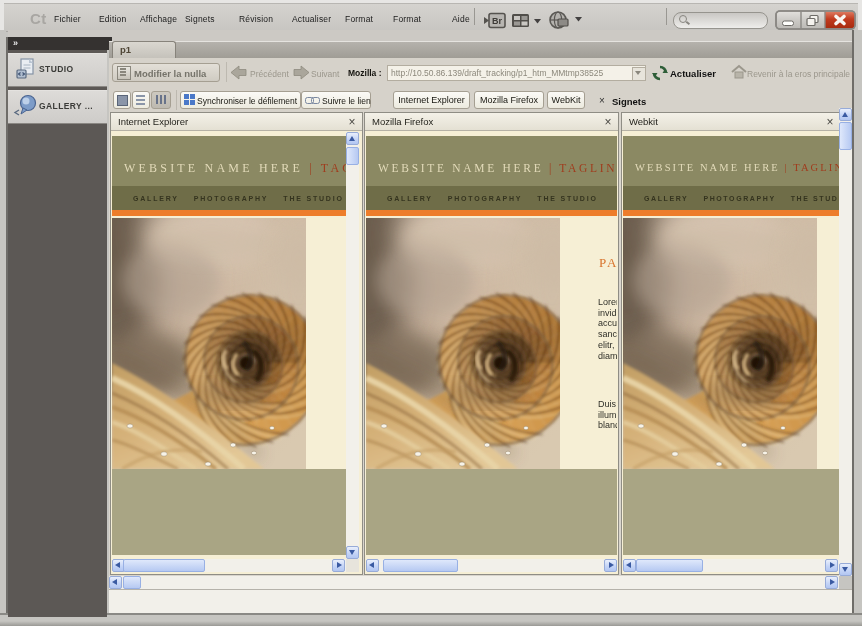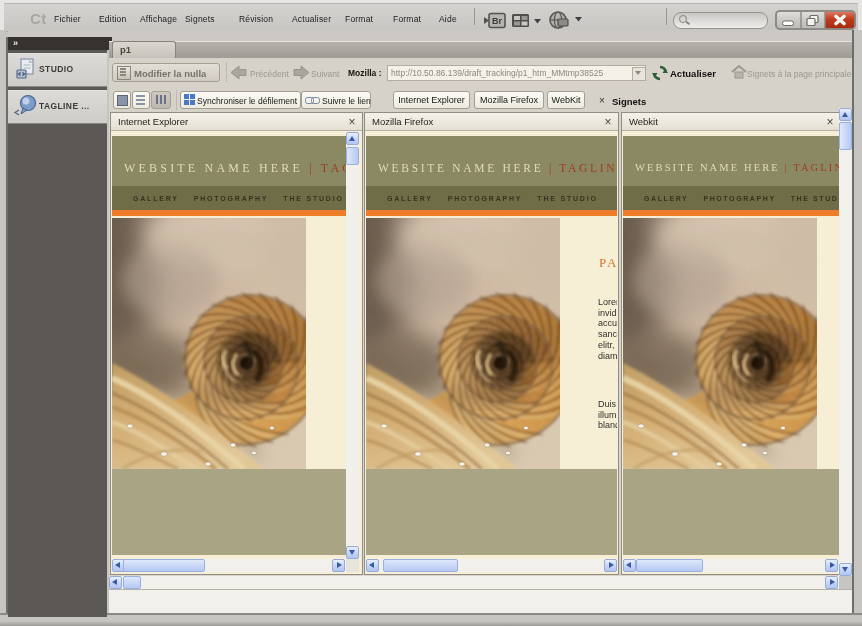--- a/index.html
+++ b/index.html
@@ -89,21 +89,21 @@
 <div class="abs" id="rtframe"></div>
 <div class="abs" id="ctlogo">Ct</div>
 <div class="mitem" style="left:54px;">Fichier</div>
 <div class="mitem" style="left:99px;">Edition</div>
 <div class="mitem" style="left:140px;">Affichage</div>
 <div class="mitem" style="left:185px;">Signets</div>
 <div class="mitem" style="left:239px;">Révision</div>
 <div class="mitem" style="left:292px;">Actualiser</div>
 <div class="mitem" style="left:345px;">Format</div>
 <div class="mitem" style="left:393px;">Format</div>
-<div class="mitem" style="left:439px;">Aide</div>
+<div class="mitem" style="left:452px;">Aide</div>
 <div class="msep" style="left:474px;top:8px;height:17px;"></div>
 <div class="msep" style="left:666px;top:8px;height:17px;"></div>
 
 <svg class="abs" style="left:483px;top:12px;" width="24" height="17" viewBox="0 0 24 17">
  <path d="M1,5 L6,8.5 L1,12 Z" fill="#55534f"></path>
  <rect x="6" y="1.5" width="16" height="14" rx="2" fill="#b7b5b1" stroke="#55534f" stroke-width="1.6"></rect>
  <text x="9" y="12" font-size="9" font-weight="bold" fill="#3d3b37" font-family="Liberation Sans">Br</text>
 </svg>
 <svg class="abs" style="left:512px;top:12px;" width="30" height="17" viewBox="0 0 30 17">
  <rect x="0" y="2" width="17" height="13" rx="1.5" fill="#504e4a"></rect>
@@ -155,21 +155,21 @@
 <div class="abs" id="frameR"></div>
 <div class="abs" id="frameRd"></div>
 <div class="abs" id="frameB1"></div>
 <div class="abs" id="frameB2"></div>
 
 <div class="abs" id="sidebar"></div>
 <div class="abs" id="sbchev">»</div>
 <div class="sbtn2" style="top:53px;height:32px;"></div>
 <div class="sbtxt" style="left:39px;top:64px;">STUDIO</div>
 <div class="sbtn2" style="top:90px;height:32px;"></div>
-<div class="sbtxt" style="left:39px;top:101px;">TAGLINE ...</div>
+<div class="sbtxt" style="left:39px;top:101px;">GALLERY ...</div>
 
 <svg class="abs" style="left:14px;top:57px;" width="24" height="24" viewBox="0 0 24 24">
  <rect x="7" y="2" width="12" height="15" fill="#e9edf2" stroke="#8593a6" stroke-width="1.2"></rect>
  <path d="M15,2 L19,6 L15,6 Z" fill="#b9c4d2"></path>
  <line x1="9.5" y1="8" x2="16.5" y2="8" stroke="#a8b4c2" stroke-width="1"></line>
  <line x1="9.5" y1="11" x2="16.5" y2="11" stroke="#a8b4c2" stroke-width="1"></line>
  <rect x="3" y="13" width="9" height="8" rx="1" fill="#aebdd0" stroke="#5a6a80" stroke-width="1.2" fill-opacity="0.9"></rect>
  <path d="M6.5,15.5 L4.5,17 L6.5,18.5 M8.5,15.5 L10.5,17 L8.5,18.5" stroke="#3c5070" stroke-width="1.1" fill="none"></path>
 </svg>
 <svg class="abs" style="left:13px;top:94px;" width="26" height="24" viewBox="0 0 26 24">
@@ -207,21 +207,21 @@
  <path d="M8,2 A6,6 0 0 1 14,8" fill="none" stroke="#2e5e38" stroke-width="2.6"></path>
  <path d="M8,14 A6,6 0 0 1 2,8" fill="none" stroke="#2e5e38" stroke-width="2.6"></path>
  <path d="M13,4 L16,8 L10.5,8 Z" fill="#2e5e38"></path>
  <path d="M3,12 L0,8 L5.5,8 Z" fill="#2e5e38"></path>
 </svg>
 <div class="abs" style="left:670px;top:68px;font-size:9.5px;font-weight:bold;color:#111;">Actualiser</div>
 <svg class="abs" style="left:731px;top:64px;" width="16" height="16" viewBox="0 0 16 16">
  <path d="M1,8 L8,2 L15,8" fill="none" stroke="#9b978c" stroke-width="2"></path>
  <rect x="4" y="8" width="8" height="6" fill="#b8b4a9" stroke="#9b978c" stroke-width="1"></rect>
 </svg>
-<div class="abs" style="left:747px;top:69px;font-size:8.5px;color:#9b978c;">Signets à la page principale</div>
+<div class="abs" style="left:747px;top:69px;font-size:8.5px;color:#9b978c;">Revenir à la eros principale</div>
 
 <div class="tbtn" style="background:linear-gradient(#fbfaf6,#eceade);left:113px;top:91px;width:18px;height:18px;"></div>
 <div class="tbtn" style="background:linear-gradient(#fbfaf6,#eceade);left:132px;top:91px;width:18px;height:18px;"></div>
 <div class="tbtn" style="left:151px;top:91px;width:20px;height:18px;background:linear-gradient(#cdc9c0,#bdb9b0);"></div>
 <div class="abs" style="left:117px;top:95px;width:9px;height:9px;background:#8a95a8;border:1px solid #5a6578;"></div>
 <div class="abs" style="left:136px;top:95px;width:9px;height:2px;background:#8a95a8;box-shadow:0 4px #8a95a8,0 8px #8a95a8;"></div>
 <div class="abs" style="left:156px;top:95px;width:2px;height:9px;background:#68738a;box-shadow:4px 0 #68738a,8px 0 #68738a;"></div>
 <div class="msep" style="left:176px;top:90px;height:20px;background:#bdb9b0;"></div>
 <div class="tbtn" style="background:linear-gradient(#fbfaf6,#eceade);left:180px;top:91px;width:121px;height:18px;"></div>
 <div class="abs" style="left:184px;top:94px;width:5px;height:5px;background:#4a78c8;box-shadow:6px 0 #4a78c8,0 6px #4a78c8,6px 6px #4a78c8;"></div>

